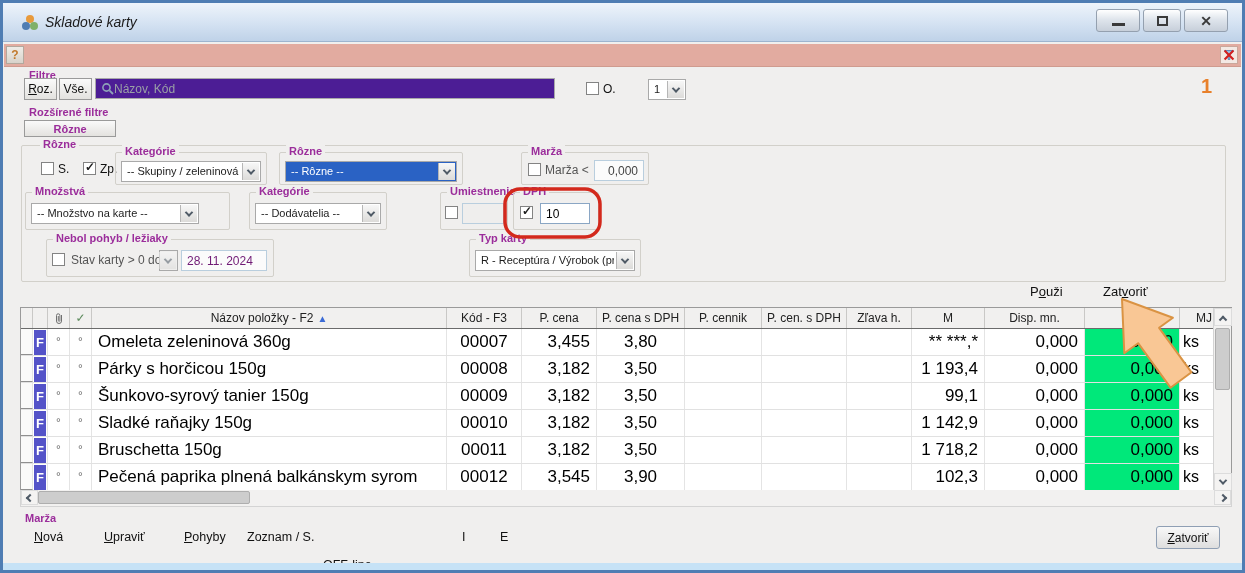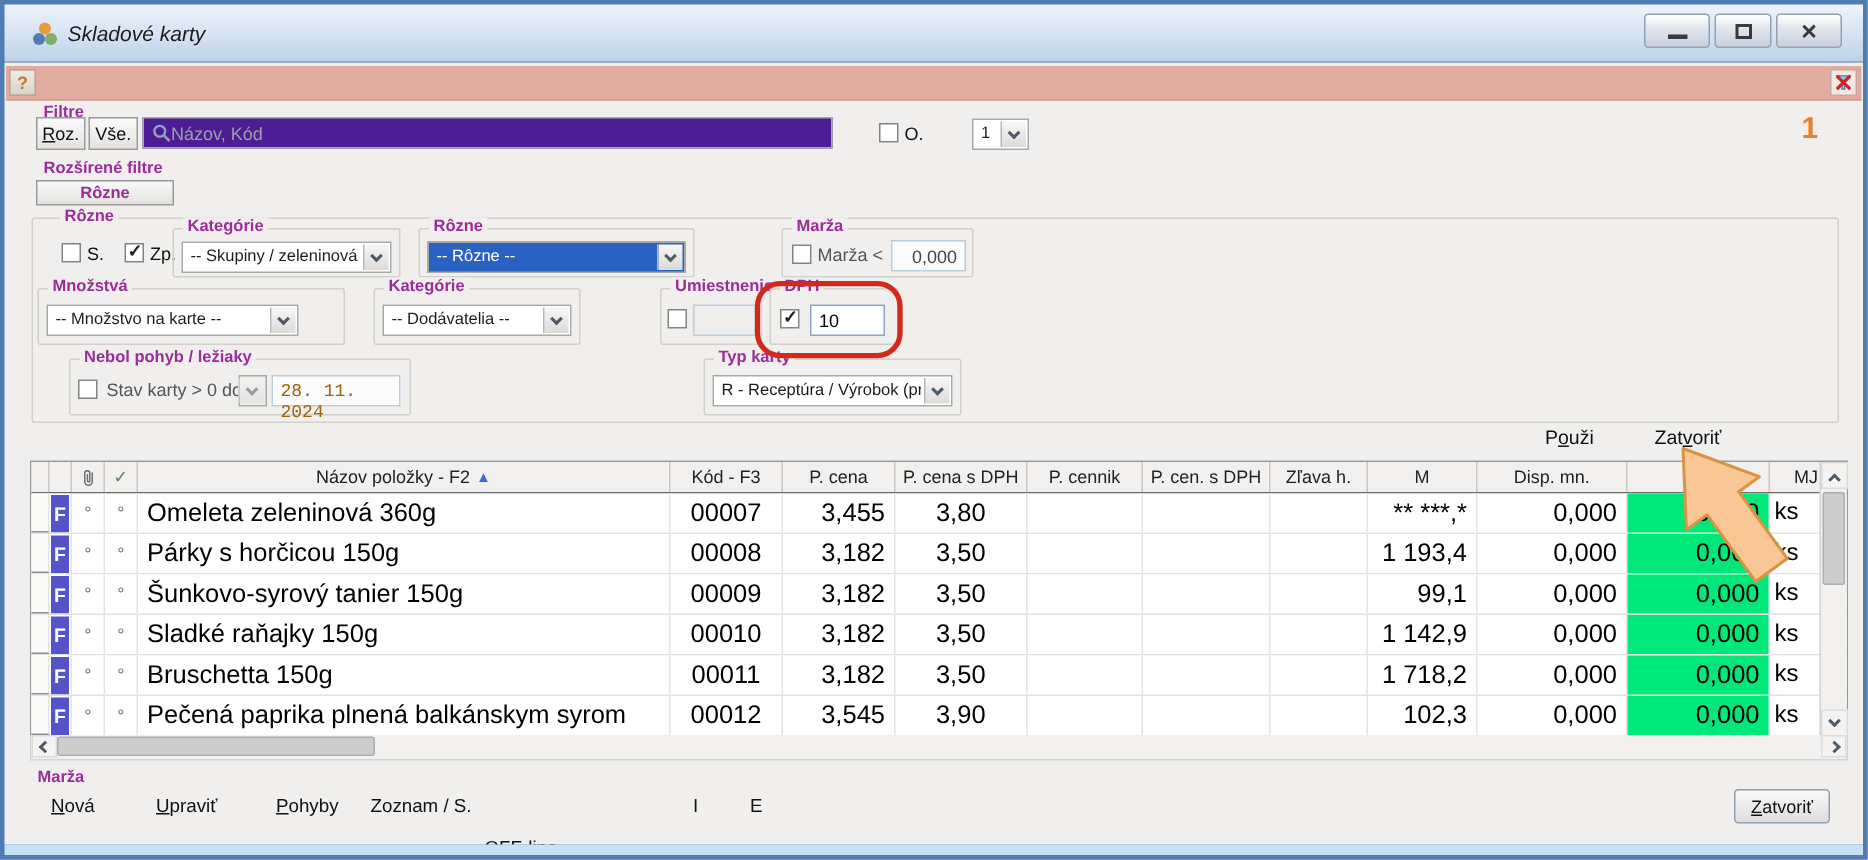--- a/index.html
+++ b/index.html
@@ -252,21 +252,21 @@
 
     <div class="fs" style="left:22px;top:197px;width:228px;height:38px;margin-left:21px;">
       <span class="lg">Nebol pohyb / ležiaky</span>
       <span class="cb abs" style="left:5px;top:13px;"></span>
       <span class="cb-label" style="left:24px;top:13px;color:#555;">Stav karty &gt; 0 do</span>
       <div class="combo dis" style="left:112px;top:10px;width:19px;background:#efeeed;">
         <span class="arr" style="border-left:none;">
             <i class="chev"></i>
           </span>
       </div>
-      <div class="tinput" style="left:134px;top:10px;width:86px;color:#a16207;font-family:Liberation Mono, monospace;">
+      <div class="tinput" style="left:134px;top:10px;width:86px;color:#701a75;">
         <span class="tv">28. 11. 2024</span>
       </div>
     </div>
 
 
     <div class="fs" style="left:466px;top:197px;width:172px;height:38px;">
       <span class="lg">Typ karty</span>
       <div class="combo" style="left:5px;top:10px;width:160px;">
         <span class="val">R - Receptúra / Výrobok (pr</span>
         <span class="arr">

